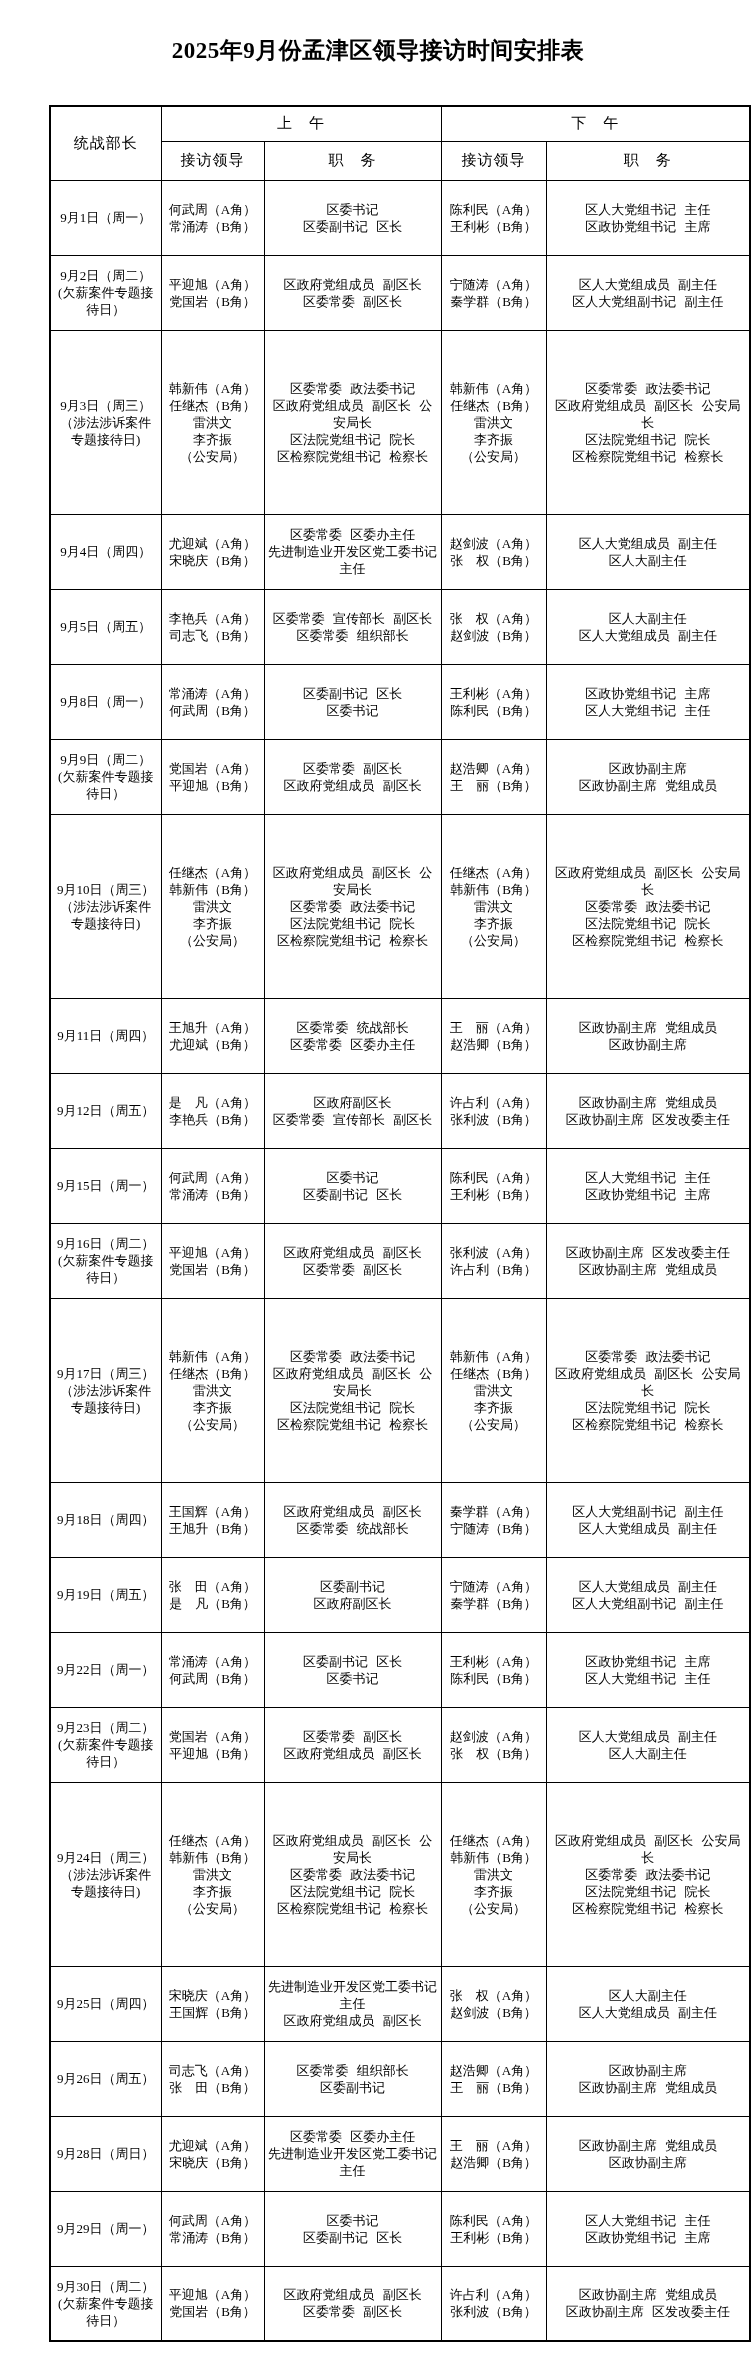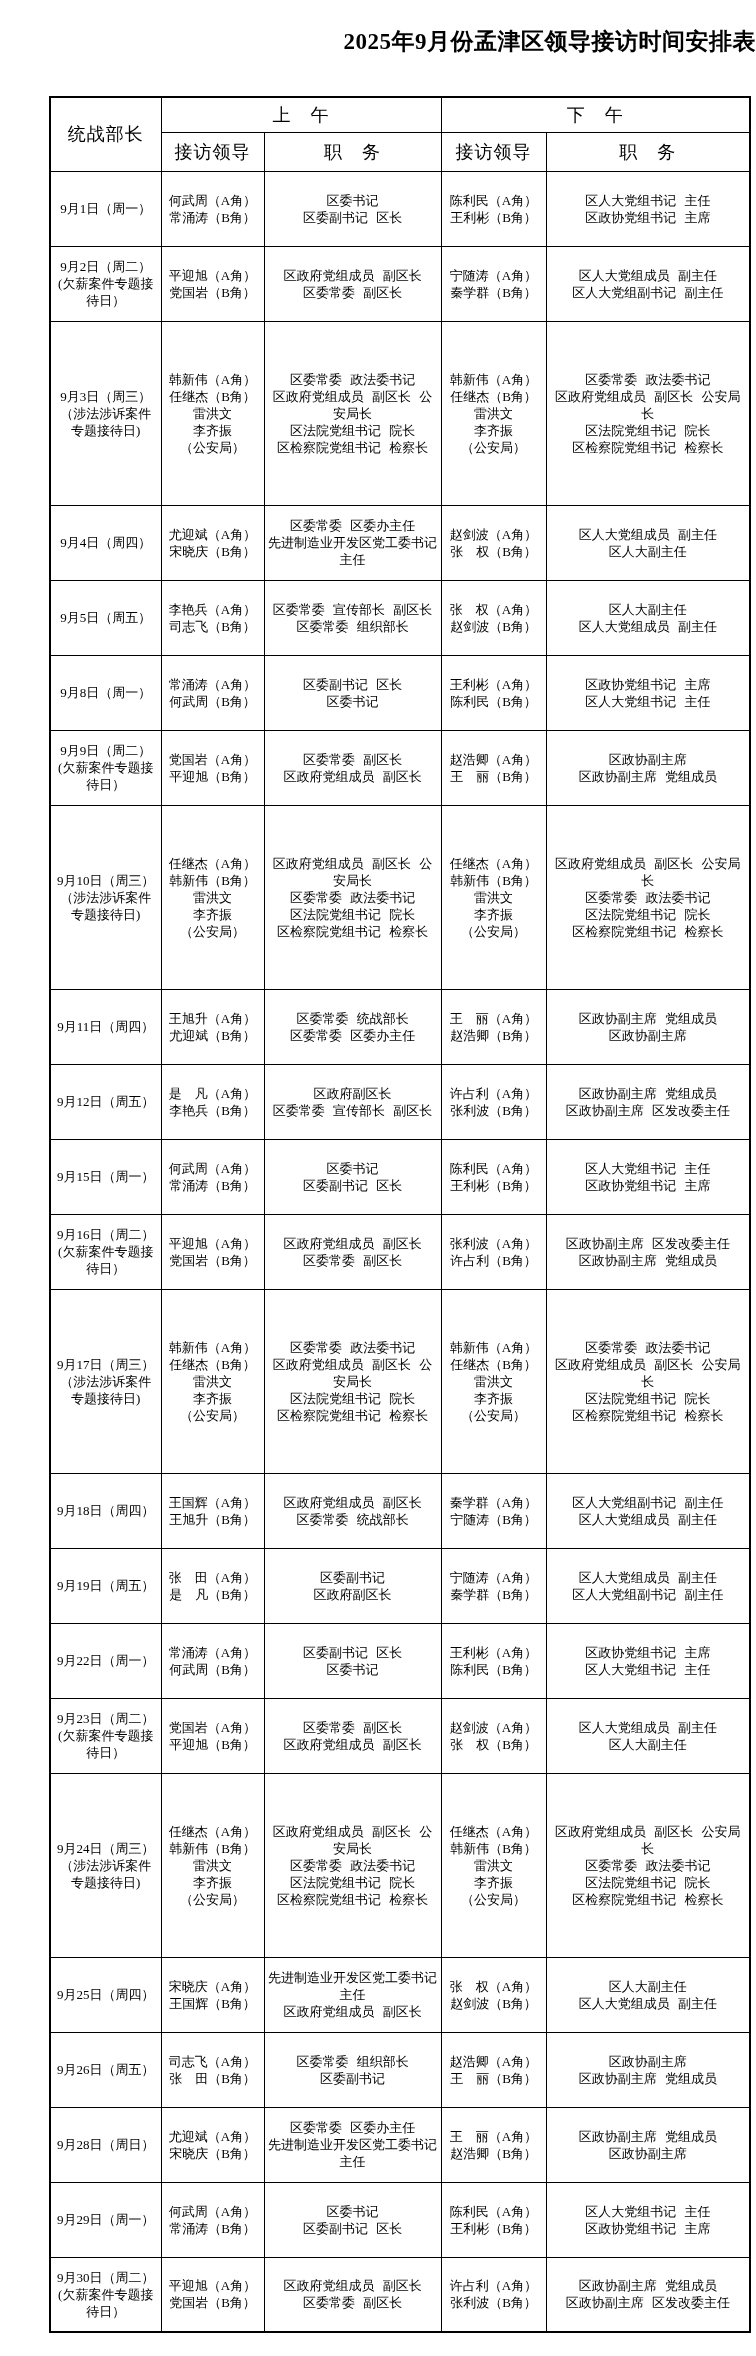--- a/index.html
+++ b/index.html
@@ -3,43 +3,43 @@
 <meta charset="utf-8">
 <style>
   html,body{margin:0;padding:0;background:#ffffff;}
   body{
     width:756px;height:2356px;overflow:hidden;
     font-family:"Liberation Serif","DejaVu Serif",serif;
     color:#000000;
   }
   .page{width:756px;position:relative;}
   .doc-title{
-    padding-top:27px;
-    text-align:right;
+    padding-top:36px;
+    text-align:center;
     font-size:23px;
     font-weight:bold;
     letter-spacing:0.5px;
     line-height:30px;
   }
   table.schedule{
     border-collapse:collapse;
     table-layout:fixed;
     margin:39px 0 0 49px;
     width:700px;
     border:2px solid #000;
   }
   .schedule th,.schedule td{
     border:1px solid #000;
     padding:0;
     text-align:center;
     vertical-align:middle;
     font-weight:normal;
     font-size:13px;
   }
-  .schedule thead th{font-size:18px;letter-spacing:1px;font-family:Liberation Serif, serif;}
+  .schedule thead th{font-size:15px;letter-spacing:1px;font-family:Liberation Serif, serif;}
   tr.hdr1{height:35px;}
   tr.hdr2{height:39px;}
   tr.row{height:75px;}
   tr.row.tall{height:184px;}
   .cell{
     display:flex;flex-direction:column;justify-content:space-around;
     height:100%;box-sizing:border-box;padding:2px 3px;
   }
   .cell .line{line-height:17px;}
   .cell.position .line{word-spacing:5px;}

